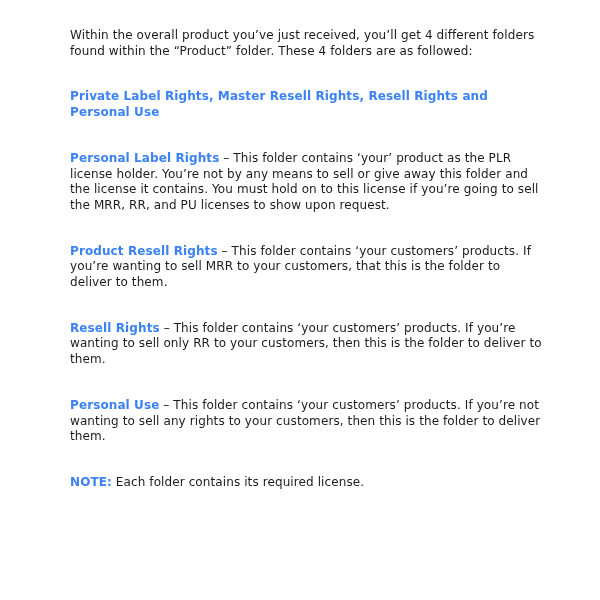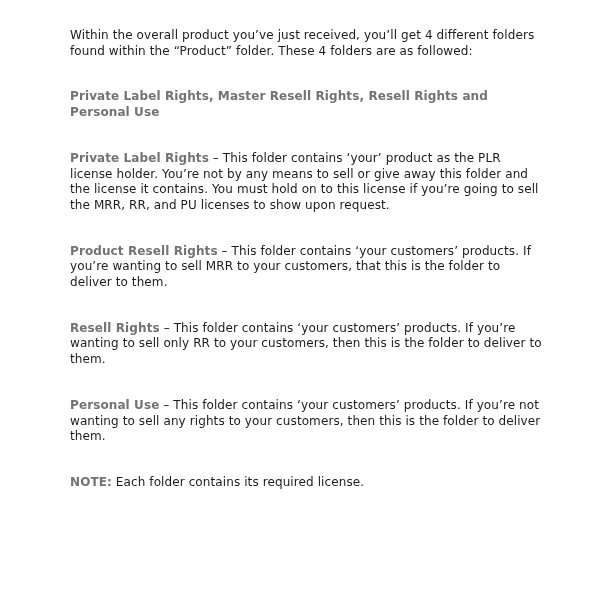--- a/index.html
+++ b/index.html
@@ -23,33 +23,33 @@
   }
   .para {
     margin: 0 0 30px 0;
     font-size: 12px;
     line-height: 15.7px;
     color: #1c1c1c;
     white-space: pre-line;
     letter-spacing: 0.1px;
   }
   .para b {
-    color: #737373;
+    color: #3b82f6;
     font-weight: bold;
   }
 </style>
 </head>
 <body>
 
 <main class="page">
   <p class="para"><b></b><span>Within the overall product you’ve just received, you’ll get 4 different folders
 found within the “Product” folder. These 4 folders are as followed:</span></p>
   <p class="para"><b>Private Label Rights, Master Resell Rights, Resell Rights and
 Personal Use</b><span></span></p>
-  <p class="para"><b>Private Label Rights</b><span> – This folder contains ‘your’ product as the PLR
+  <p class="para"><b>Personal Label Rights</b><span> – This folder contains ‘your’ product as the PLR
 license holder. You’re not by any means to sell or give away this folder and
 the license it contains. You must hold on to this license if you’re going to sell
 the MRR, RR, and PU licenses to show upon request.</span></p>
   <p class="para"><b>Product Resell Rights</b><span> – This folder contains ‘your customers’ products. If
 you’re wanting to sell MRR to your customers, that this is the folder to
 deliver to them.</span></p>
   <p class="para"><b>Resell Rights</b><span> – This folder contains ‘your customers’ products. If you’re
 wanting to sell only RR to your customers, then this is the folder to deliver to
 them.</span></p>
   <p class="para"><b>Personal Use</b><span> – This folder contains ‘your customers’ products. If you’re not

